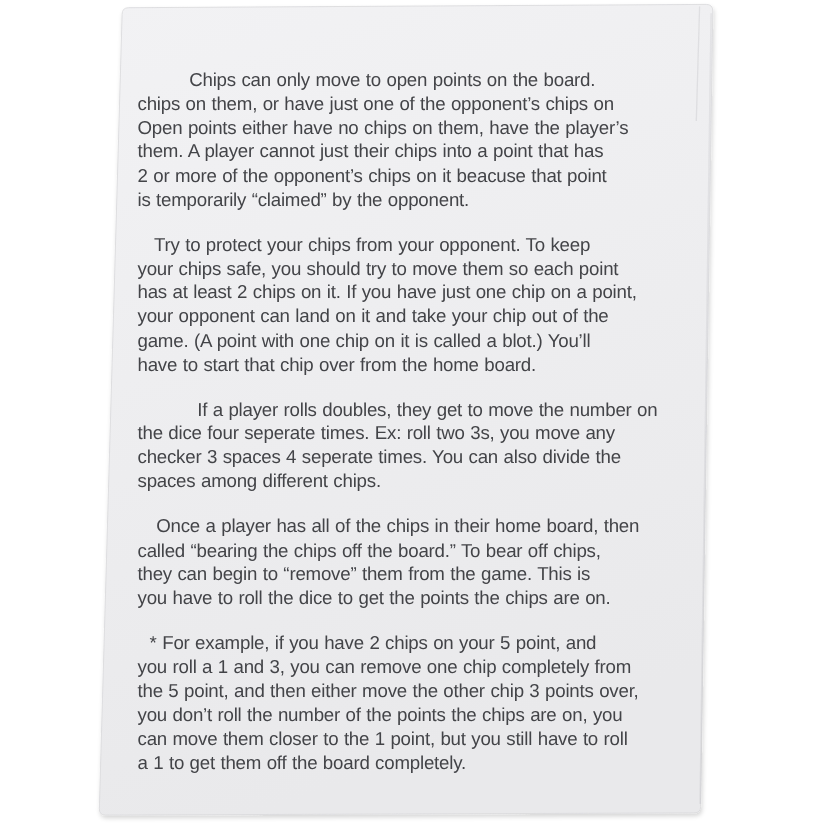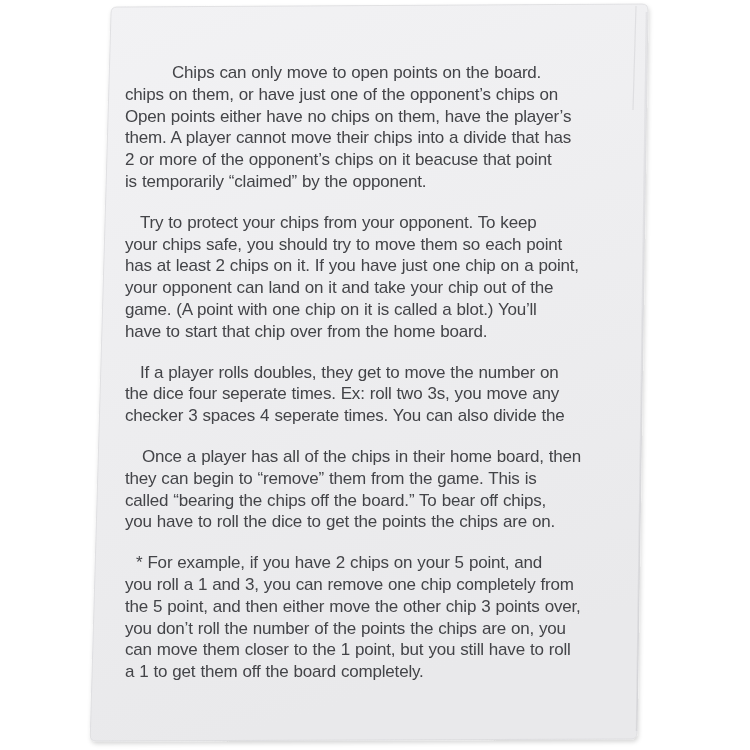--- a/index.html
+++ b/index.html
@@ -70,41 +70,42 @@
     <path d="M 636 6 L 633 110" stroke="rgba(80,80,90,0.10)" stroke-width="1.2" fill="none"></path>
 
     <path d="M 646.5 12 L 636.5 731" stroke="rgba(80,80,90,0.08)" stroke-width="1.5" fill="none"></path>
   </svg>
 
   <div class="card-text" style="color: rgb(67, 68, 72);">
       <div class="paragraph">
         <div class="line" style="padding-left: 47px;">Chips can only move to open points on the board.</div>
         <div class="line">chips on them, or have just one of the opponent’s chips on</div>
         <div class="line">Open points either have no chips on them, have the player’s</div>
-        <div class="line">them. A player cannot move their chips into a divide that has</div>
+        <div class="line">them. A player cannot just their chips into a point that has</div>
         <div class="line">2 or more of the opponent’s chips on it beacuse that point</div>
         <div class="line">is temporarily “claimed” by the opponent.</div>
       </div>
       <div class="paragraph">
         <div class="line" style="padding-left: 15px;">Try to protect your chips from your opponent. To keep</div>
         <div class="line">your chips safe, you should try to move them so each point</div>
         <div class="line">has at least 2 chips on it. If you have just one chip on a point,</div>
         <div class="line">your opponent can land on it and take your chip out of the</div>
         <div class="line">game. (A point with one chip on it is called a blot.) You’ll</div>
         <div class="line">have to start that chip over from the home board.</div>
       </div>
       <div class="paragraph">
-        <div class="line" style="padding-left: 15px;">If a player rolls doubles, they get to move the number on</div>
+        <div class="line" style="padding-left: 15px; text-align: center;">If a player rolls doubles, they get to move the number on</div>
         <div class="line">the dice four seperate times. Ex: roll two 3s, you move any</div>
         <div class="line">checker 3 spaces 4 seperate times. You can also divide the</div>
+        <div class="line">spaces among different chips.</div>
       </div>
       <div class="paragraph">
         <div class="line" style="padding-left: 17px;">Once a player has all of the chips in their home board, then</div>
+        <div class="line">called “bearing the chips off the board.” To bear off chips,</div>
         <div class="line">they can begin to “remove” them from the game. This is</div>
-        <div class="line">called “bearing the chips off the board.” To bear off chips,</div>
         <div class="line">you have to roll the dice to get the points the chips are on.</div>
       </div>
       <div class="paragraph">
         <div class="line" style="padding-left: 11px;">* For example, if you have 2 chips on your 5 point, and</div>
         <div class="line">you roll a 1 and 3, you can remove one chip completely from</div>
         <div class="line">the 5 point, and then either move the other chip 3 points over,</div>
         <div class="line">you don’t roll the number of the points the chips are on, you</div>
         <div class="line">can move them closer to the 1 point, but you still have to roll</div>
         <div class="line">a 1 to get them off the board completely.</div>
       </div>

